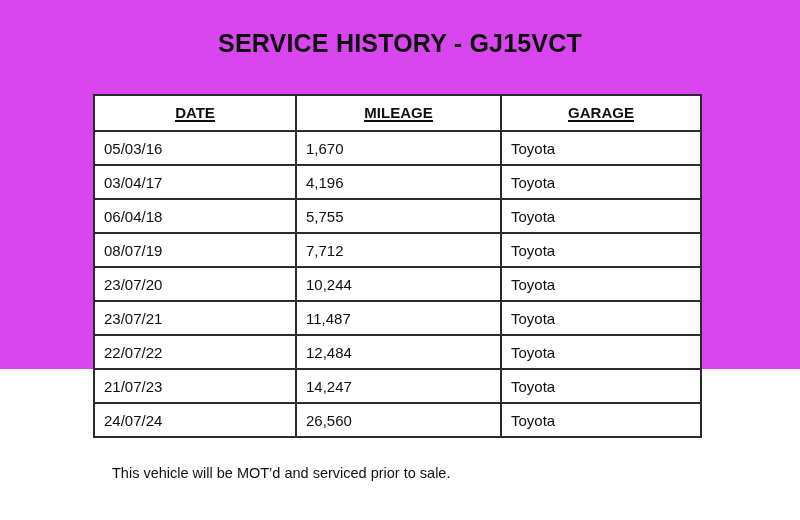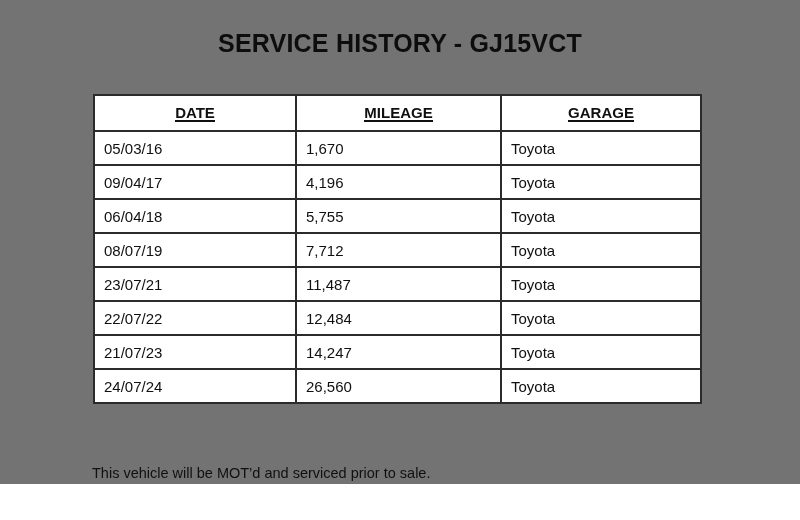--- a/index.html
+++ b/index.html
@@ -14,22 +14,22 @@
     color: #1a1a1a;
     overflow: hidden;
     position: relative;
   }
 
   .page {
     position: absolute;
     left: 0;
     top: 0;
     width: 800px;
-    height: 484px;
-    background: #737373;
+    height: 369px;
+    background: #d946ef;
   }
 
   .doc-title {
     position: absolute;
     left: 0;
     top: 29px;
     width: 800px;
     text-align: center;
     font-size: 25px;
     font-weight: bold;
@@ -77,21 +77,21 @@
   }
 
   .service-table tbody td {
     text-align: left;
     padding-left: 9px;
     font-weight: normal;
   }
 
   .footer-note {
     position: absolute;
-    left: 92px;
+    left: 112px;
     top: 465px;
     font-size: 14.5px;
     color: #101010;
     white-space: nowrap;
   }
 </style>
 </head>
 <body>
 
 <div class="page">
@@ -117,32 +117,37 @@
         </th>
       </tr>
     </thead>
     <tbody id="table-body">
         <tr>
           <td>05/03/16</td>
           <td>1,670</td>
           <td>Toyota</td>
         </tr>
         <tr>
-          <td>09/04/17</td>
+          <td>03/04/17</td>
           <td>4,196</td>
           <td>Toyota</td>
         </tr>
         <tr>
           <td>06/04/18</td>
           <td>5,755</td>
           <td>Toyota</td>
         </tr>
         <tr>
           <td>08/07/19</td>
           <td>7,712</td>
+          <td>Toyota</td>
+        </tr>
+        <tr>
+          <td>23/07/20</td>
+          <td>10,244</td>
           <td>Toyota</td>
         </tr>
         <tr>
           <td>23/07/21</td>
           <td>11,487</td>
           <td>Toyota</td>
         </tr>
         <tr>
           <td>22/07/22</td>
           <td>12,484</td>

